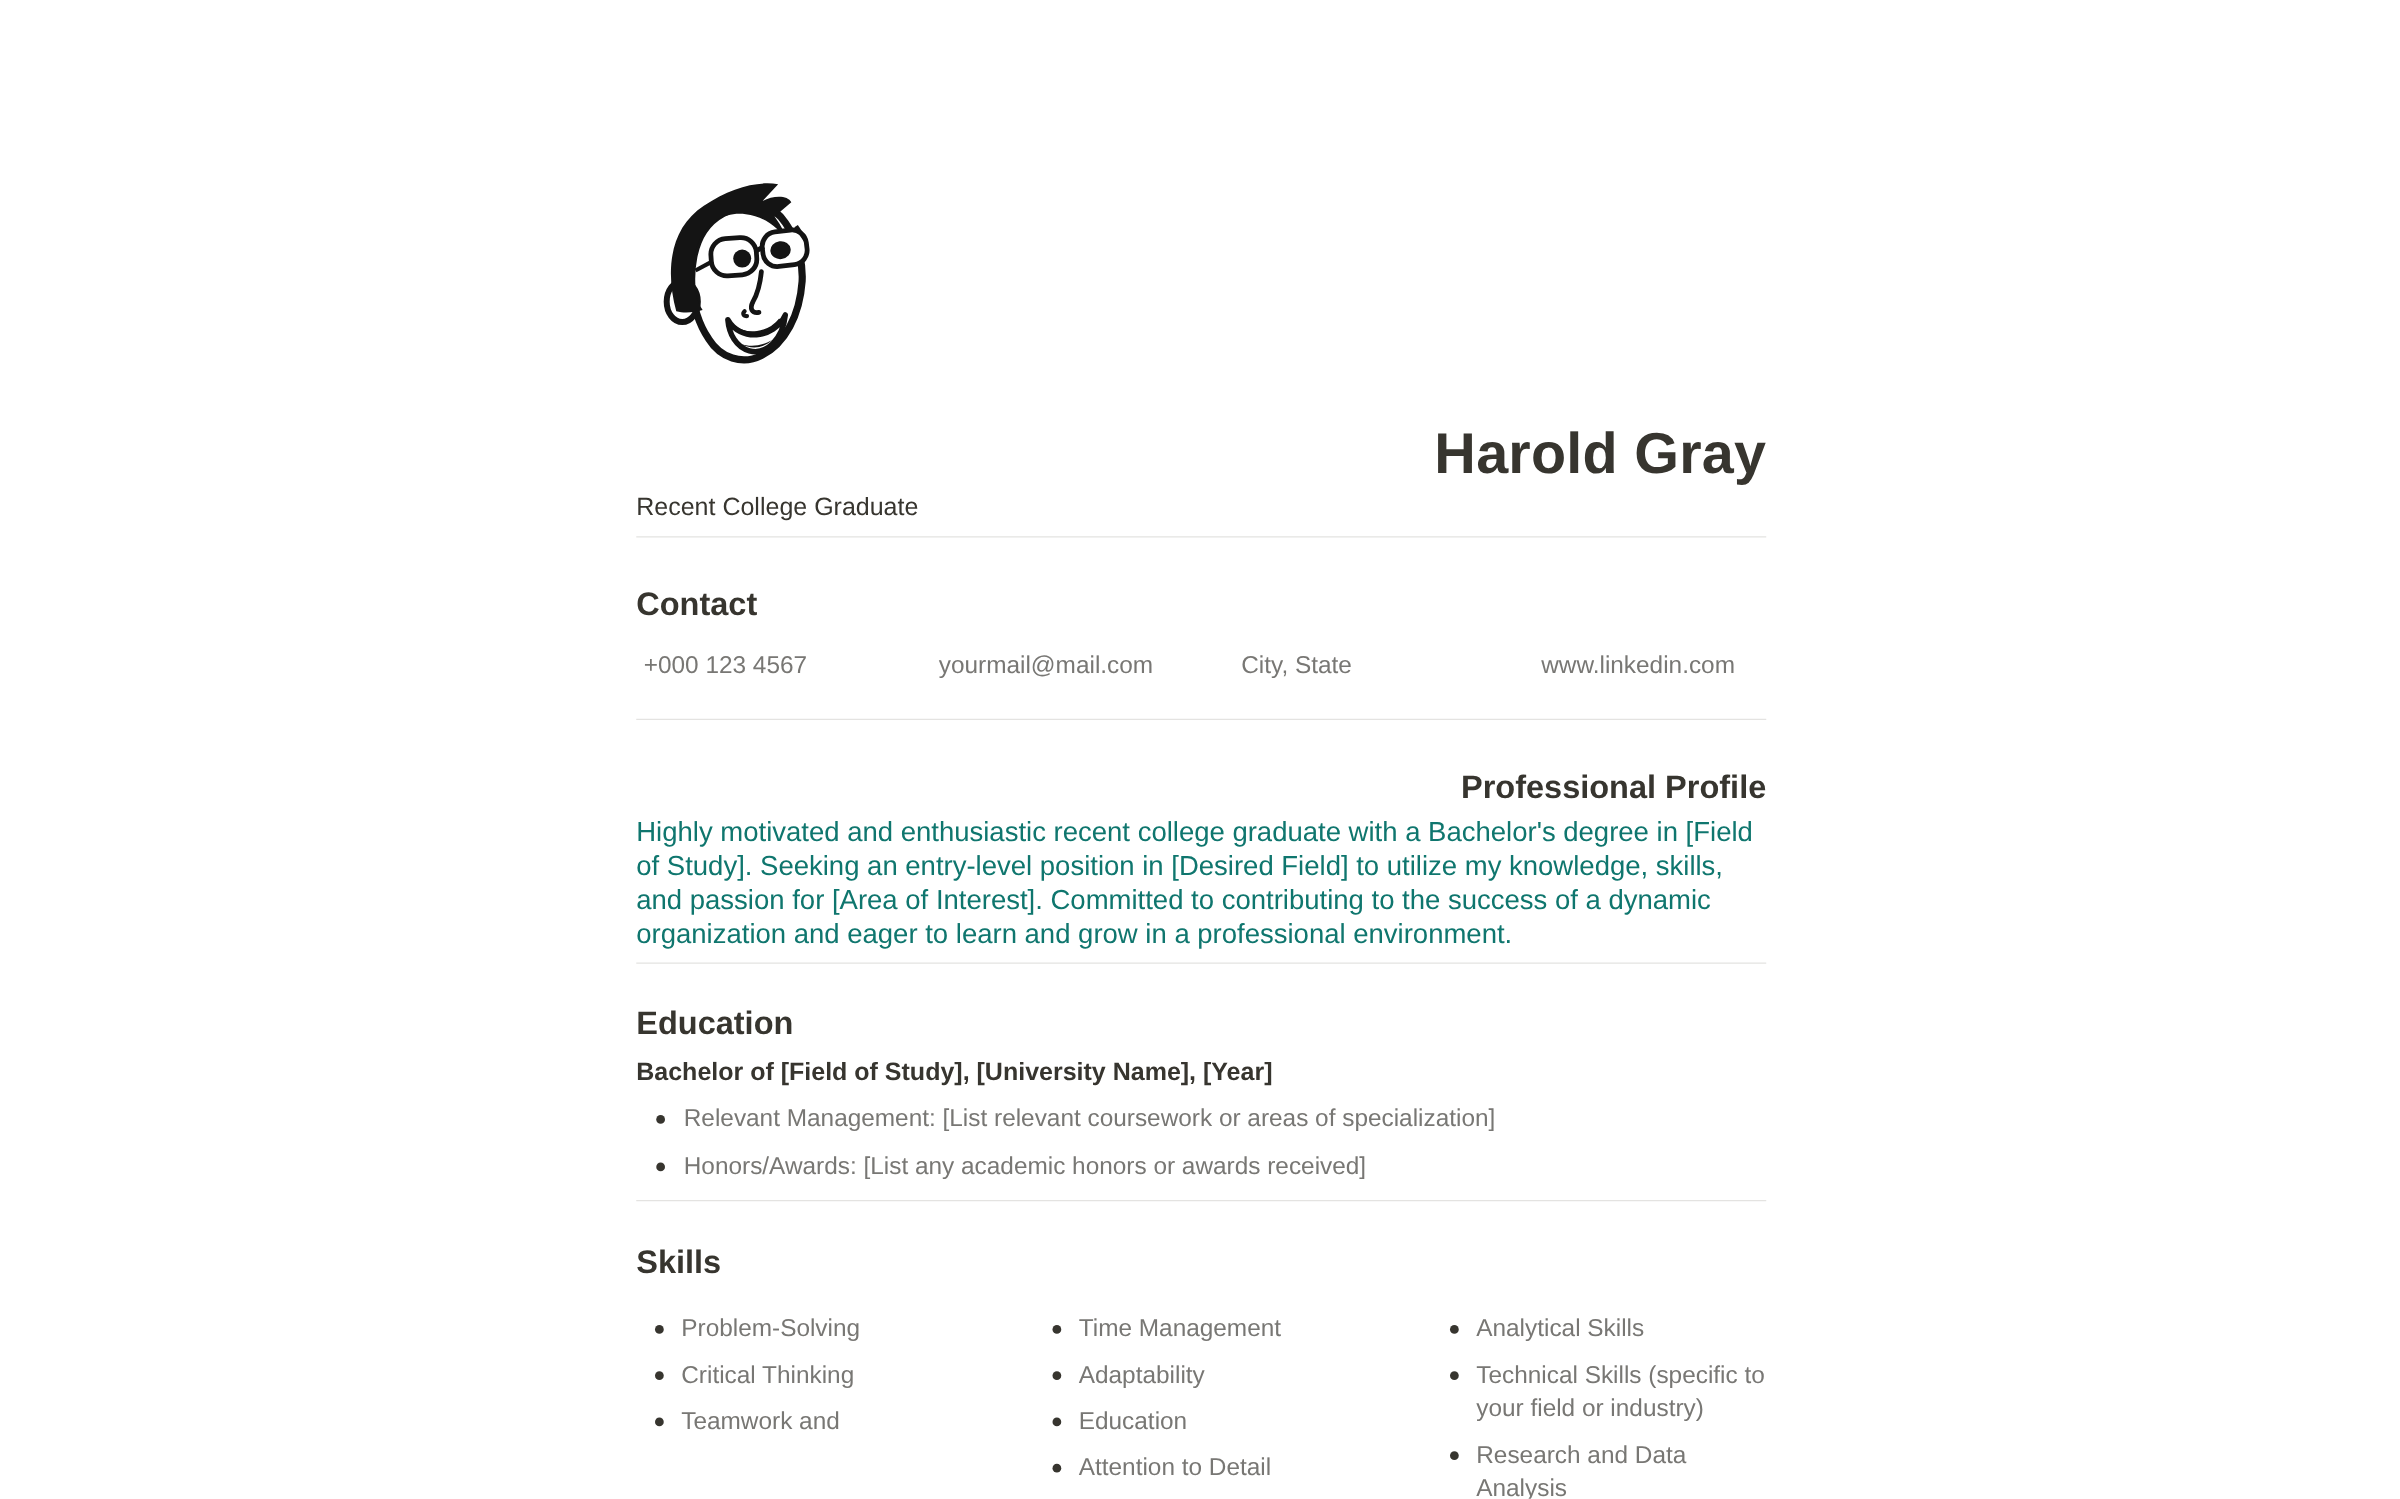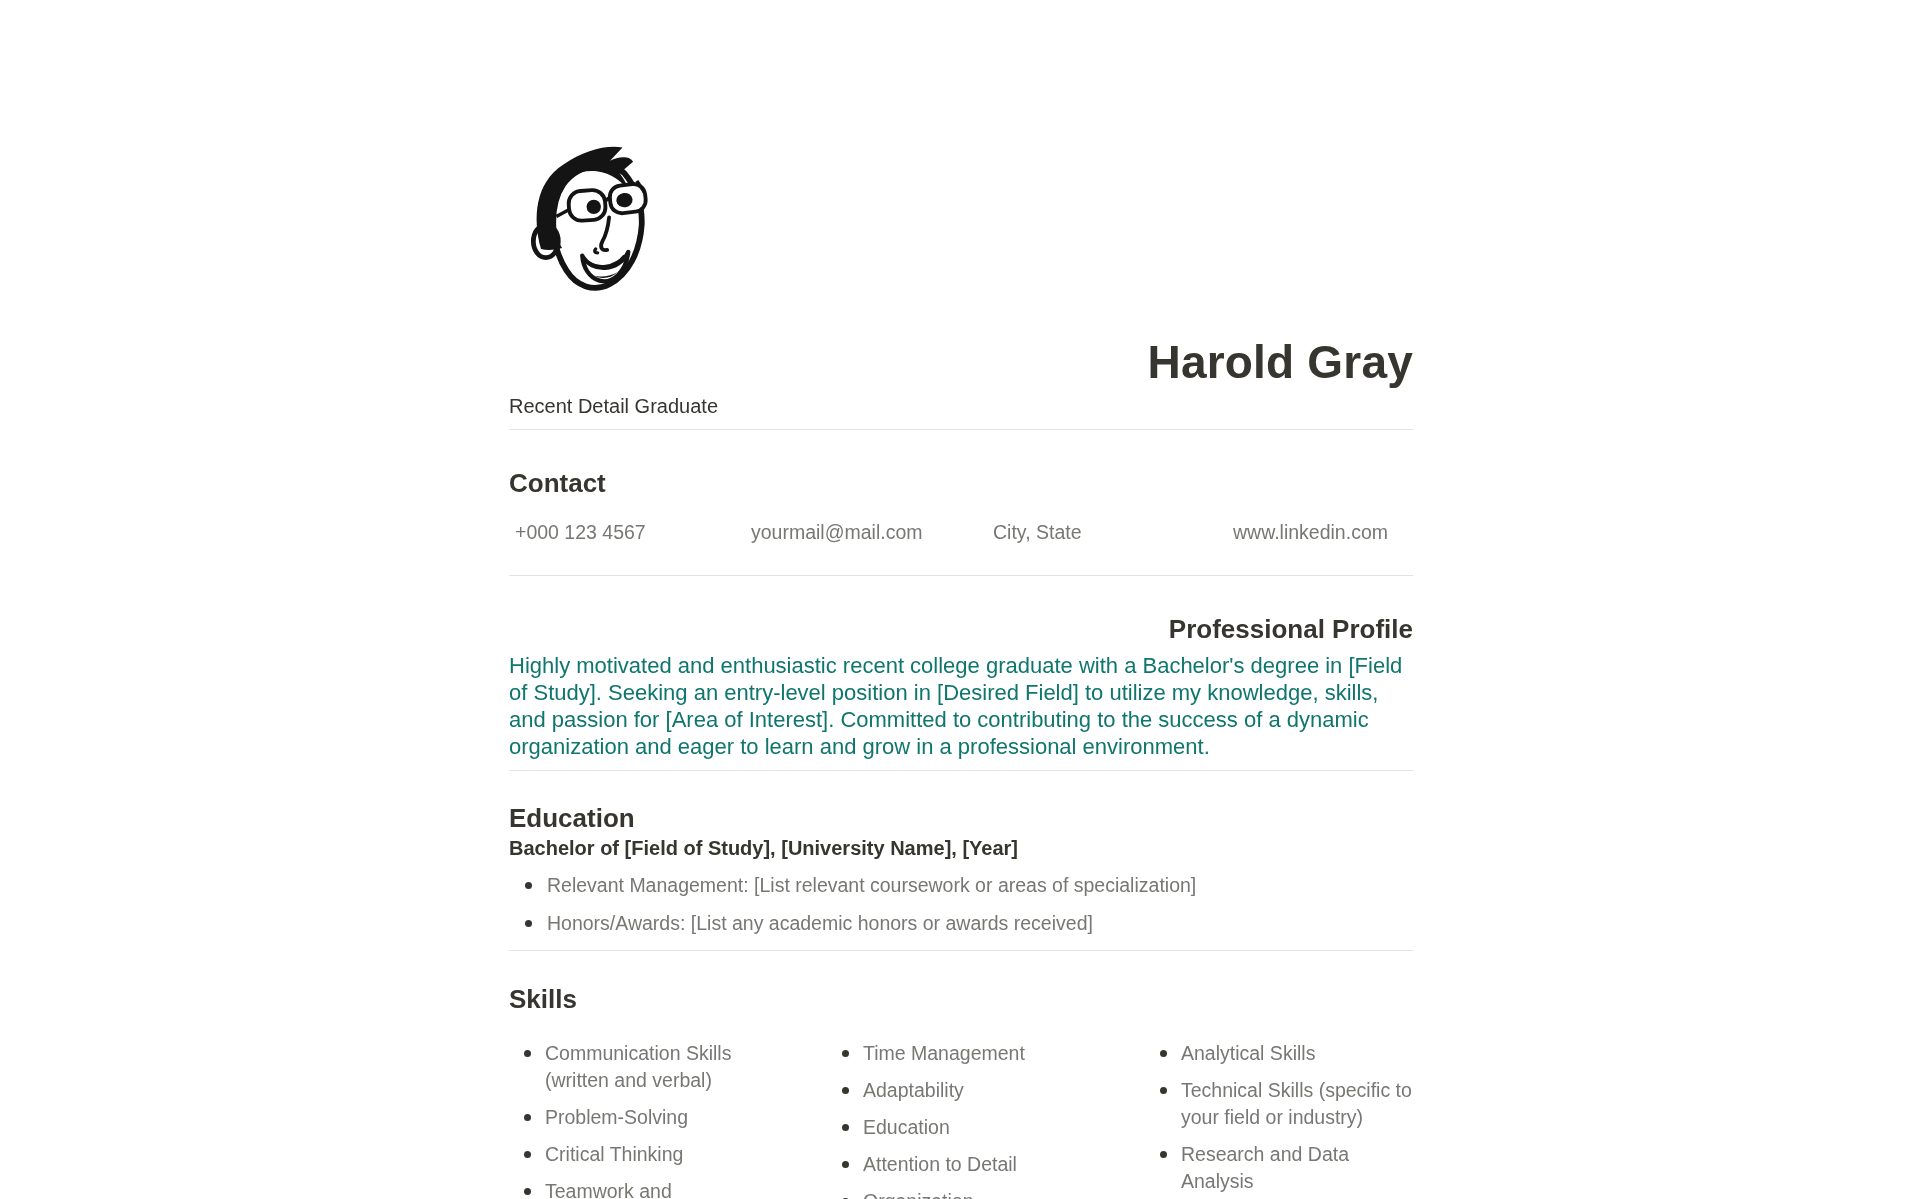--- a/index.html
+++ b/index.html
@@ -30,21 +30,21 @@
 
   .contact-grid { margin-top:19px; display:grid; grid-template-columns:repeat(4,1fr); }
   .contact-grid .cell { font-size:19.5px; line-height:27px; color:#787774; white-space:nowrap; }
   .contact-grid .cell:nth-child(1) { padding-left:6px; }
   .contact-grid .cell:nth-child(2) { padding-left:16px; }
   .contact-grid .cell:nth-child(3) { padding-left:32px; }
   .contact-grid .cell:nth-child(4) { padding-left:46px; }
 
   .profile-text { margin-top:6px; font-size:22px; line-height:27px; color:#0f766e; }
 
-  .degree { font-size:20px; line-height:27px; font-weight:700; color:#37352f; }
+  .degree { margin-top:10px; font-size:20px; line-height:27px; font-weight:700; color:#37352f; }
 
   ul.bullets { list-style:none; margin-top:10px; }
   ul.bullets li {
     position:relative; padding-left:38px;
     font-size:19.5px; line-height:27px; color:#787774;
     margin-bottom:11px;
   }
   ul.bullets li::before {
     content:""; position:absolute; left:16px; top:10px;
     width:7px; height:7px; border-radius:50%; background:#37352f;
@@ -82,21 +82,21 @@
 
     <path d="M102,88 C101,98 99,106 95,113 C92,119 94,123 100,122" stroke="#141414" stroke-width="4" fill="none" stroke-linecap="round"></path>
     <path d="M88,121 C86,123 87,125 90,125" stroke="#141414" stroke-width="3.5" fill="none" stroke-linecap="round"></path>
 
     <path d="M74,128 C84,146 112,145 122,124 C120,144 106,158 92,154 C81,151 75,140 74,128 Z" fill="#ffffff" stroke="#141414" stroke-width="4.5" stroke-linejoin="round"></path>
     <path d="M79,134 C89,142 108,141 118,128" stroke="#141414" stroke-width="3" fill="none"></path>
     <path d="M85,148 C93,153 104,152 111,145 C103,150 92,151 85,148 Z" fill="#141414"></path>
   </svg>
 
   <h1 class="page-title">Harold Gray</h1>
-  <div class="subtitle">Recent Detail Graduate</div>
+  <div class="subtitle">Recent College Graduate</div>
 
   <hr class="divider d1">
 
   <section class="sec-contact">
     <h2 class="section-heading">Contact</h2>
     <div class="contact-grid">
       <div class="cell">+000 123 4567</div>
       <div class="cell">yourmail@mail.com</div>
       <div class="cell">City, State</div>
       <div class="cell">www.linkedin.com</div>
@@ -120,21 +120,20 @@
       <li>Honors/Awards: [List any academic honors or awards received]</li>
     </ul>
   </section>
 
   <hr class="divider d4">
 
   <section class="sec-skills">
     <h2 class="section-heading">Skills</h2>
     <div class="skills-grid">
       <ul class="bullets">
-        <li>Communication Skills (written and verbal)</li>
         <li>Problem-Solving</li>
         <li>Critical Thinking</li>
         <li>Teamwork and</li>
       </ul>
       <ul class="bullets">
         <li>Time Management</li>
         <li>Adaptability</li>
         <li>Education</li>
         <li>Attention to Detail</li>
         <li>Organization</li>

